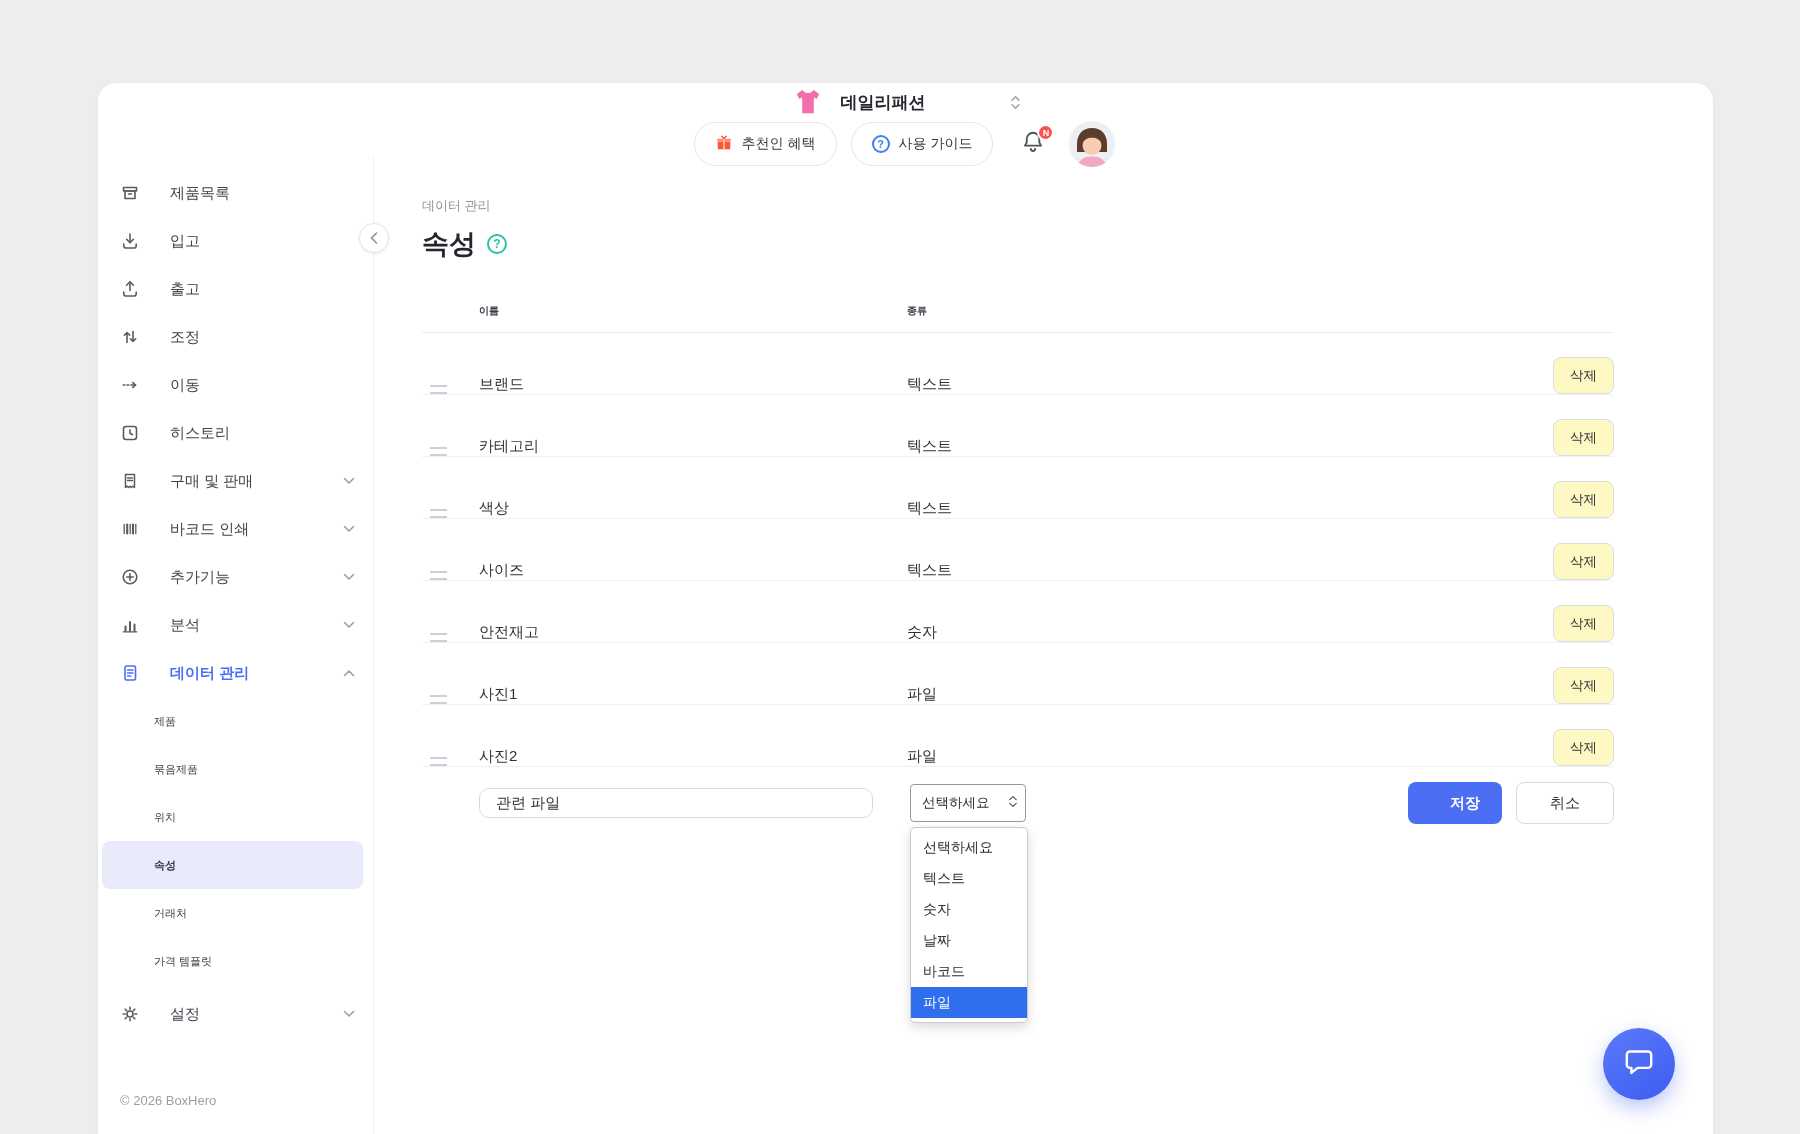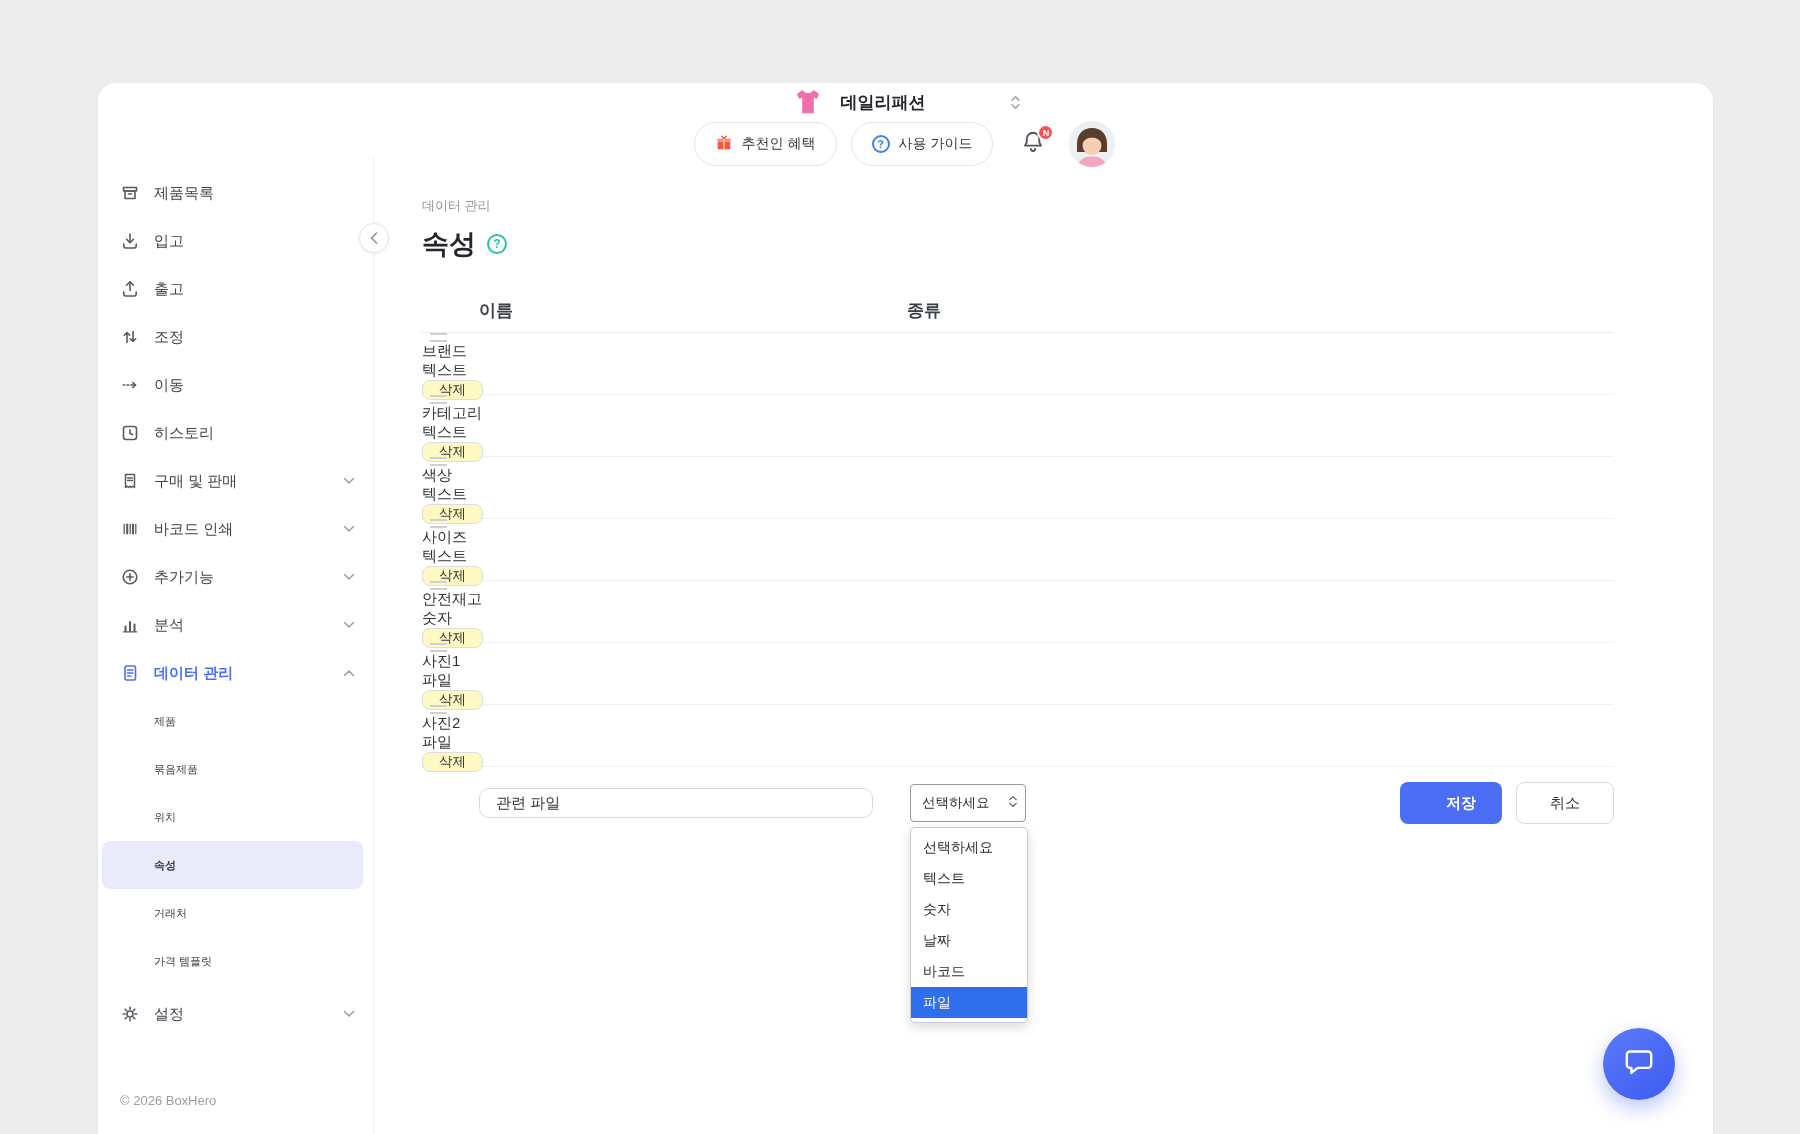--- a/index.html
+++ b/index.html
@@ -39,21 +39,21 @@
     color:#fff; font-size:9px; font-weight:700; display:flex; align-items:center; justify-content:center;
   }
   .avatar { width:46px; height:46px; border-radius:50%; overflow:hidden; margin-left:22px; background:#edf0f3; cursor:pointer; flex-shrink:0; }
 
   
   .body-row { display:flex; height:calc(100% - 74px); position:relative; }
 
   .sidebar { width:276px; flex-shrink:0; border-right:1px solid #edeff1; padding-top:12px; position:relative; }
   .nav-item {
     height:48px; display:flex; align-items:center; padding:0 18px 0 22px;
-    font-size:15px; color:#3e434c; cursor:pointer;
+    font-size:15px; color:#3e434c; cursor:pointer;gap:16px;
   }
   .nav-item .icn { width:20px; height:20px; margin-right:14px; display:flex; align-items:center; justify-content:center; flex-shrink:0; }
   .nav-item .chev { margin-left:auto; display:flex; }
   .nav-item.active { color:#4c6ef5; font-weight:600; }
   .sub-item { height:48px; display:flex; align-items:center; padding-left:56px; font-size:11px; color:#3e434c; cursor:pointer; }
   .sub-item.selected {
     background:#e9ebfb; border-radius:8px; margin:0 10px 0 4px; padding-left:52px;
     color:#363b4d; font-weight:600;
   }
   .collapse-btn {
@@ -66,26 +66,26 @@
   
   .content { flex:1; padding:40px 99px 0 48px; position:relative; }
   .breadcrumb { font-size:13px; color:#8d939c; margin-bottom:11px; }
   .title-row { display:flex; align-items:center; gap:11px; margin-bottom:27px; }
   .title-row h1 { font-size:27px; font-weight:700; color:#23262c; }
   .help-circle {
     width:20px; height:20px; border:2px solid #27c3a7; border-radius:50%;
     color:#27c3a7; font-size:12px; font-weight:700; display:flex; align-items:center; justify-content:center; cursor:pointer;
   }
 
-  .thead { display:flex; align-items:center; height:44px; border-bottom:1px solid #e8eaee; font-size:17px; font-weight:600; color:#3a3e45; }
+  .thead { display:flex; align-items:center; height:44px; border-bottom:1px solid #e8eaee; font-size:10px; font-weight:600; color:#3a3e45; }
   .thead .h-spacer { width:57px; }
   .thead .h-name { width:428px; }
   .thead .h-type { flex:1; }
 
-  .trow { display:flex; align-items:flex-start; height:62px; border-bottom:1px solid #eef0f3; font-size:15px;flex-direction:column; }
+  .trow { display:flex; align-items:flex-end; height:62px; border-bottom:1px solid #eef0f3; font-size:15px; }
   .cell-handle { width:57px; display:flex; align-items:center; }
   .drag-handle { width:17px; height:9px; border-top:2px solid #cdd0d6; border-bottom:2px solid #cdd0d6; margin-left:8px; cursor:grab; }
   .cell-name { width:428px; color:#2f3338; }
   .cell-type { flex:1; color:#2f3338; }
   .del-btn {
     height:37px; padding:0 16px; background:#fef9c3; border:1px solid #dadde2; border-radius:8px;
     font-size:13.5px; color:#33363c; cursor:pointer; font-family:inherit;
   }
 
   .add-row { display:flex; align-items:center; margin-top:15px; position:relative; }
@@ -93,21 +93,21 @@
     margin-left:57px; width:394px; height:30px; border:1px solid #d8dbe0; border-radius:10px;
     padding:0 16px; font-size:15px; color:#2f3338; font-family:inherit; outline:none; background:#fff;
   }
   .type-select {
     margin-left:37px; width:116px; height:38px; border:1px solid #949aa4; border-radius:4px;
     background:#fff; display:flex; align-items:center; justify-content:space-between;
     padding:0 7px 0 11px; font-size:13.5px; color:#2b2e33; cursor:pointer;
   }
   .spacer { flex:1; }
   .save-btn {
-    width:102px; height:42px; background:#4c6ef5; border:none; border-radius:8px;
+    width:94px; height:42px; background:#4c6ef5; border:none; border-radius:8px;
     color:#fff; font-size:15px; font-weight:600; cursor:pointer; font-family:inherit;padding-left:20px;
   }
   .cancel-btn {
     width:98px; height:42px; margin-left:14px; background:#fff; border:1px solid #d8dbe0; border-radius:8px;
     color:#33363c; font-size:15px; cursor:pointer; font-family:inherit;
   }
 
   .type-dropdown {
     position:absolute; left:488px; top:45px; width:118px; background:#fff;
     border:1px solid #c7cbd1; border-radius:5px; padding:4px 0;

